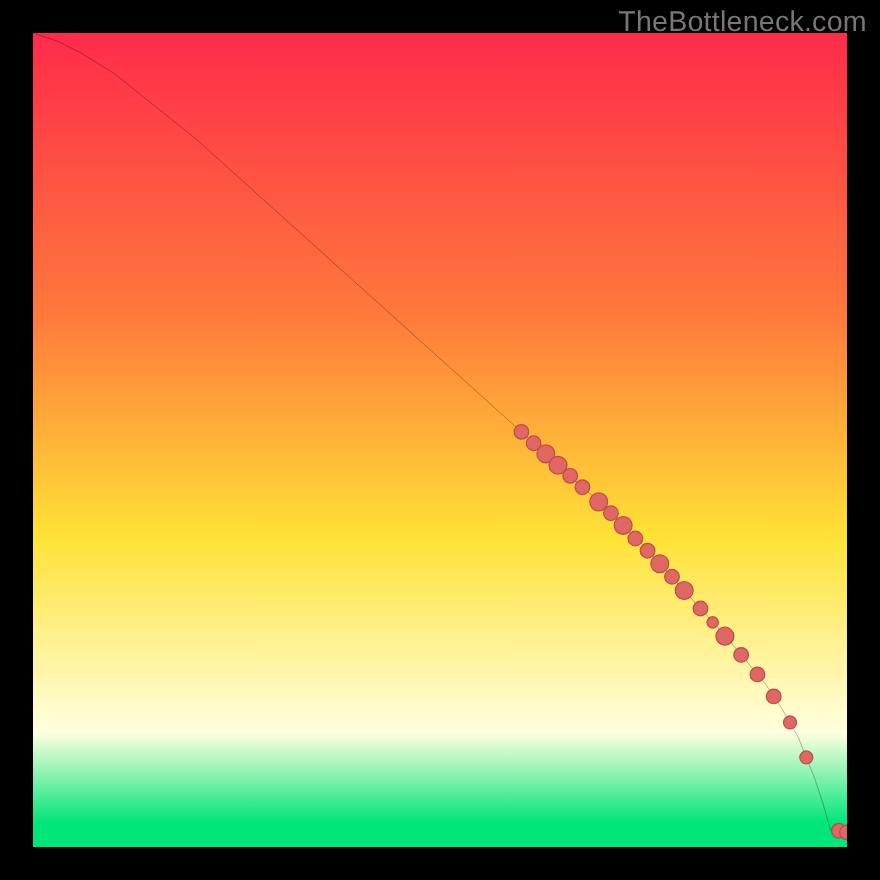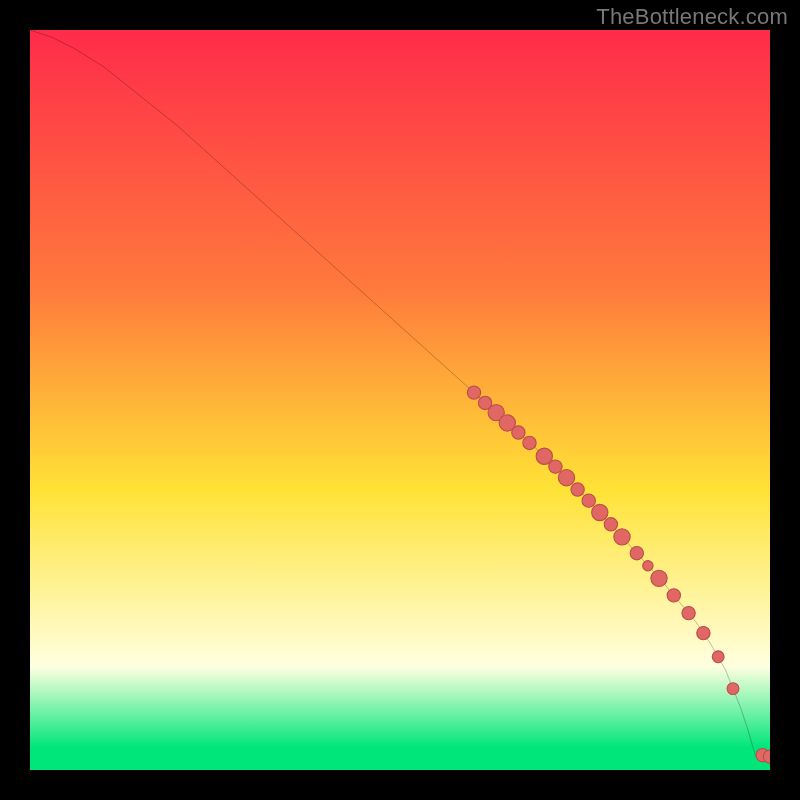--- a/index.html
+++ b/index.html
@@ -15,21 +15,21 @@
     position: relative;
     width: 800px;
     height: 800px;
     background: #000;
   }
   .watermark {
     position: absolute;
     top: 4px;
     right: 12px;
     color: #777;
-    font-size: 22px;
+    font-size: 26px;
     font-weight: 500;
     letter-spacing: 0.2px;
     user-select: none;
   }
   .plot {
     position: absolute;
     left: 30px;
     top: 30px;
     width: 740px;
     height: 740px;

